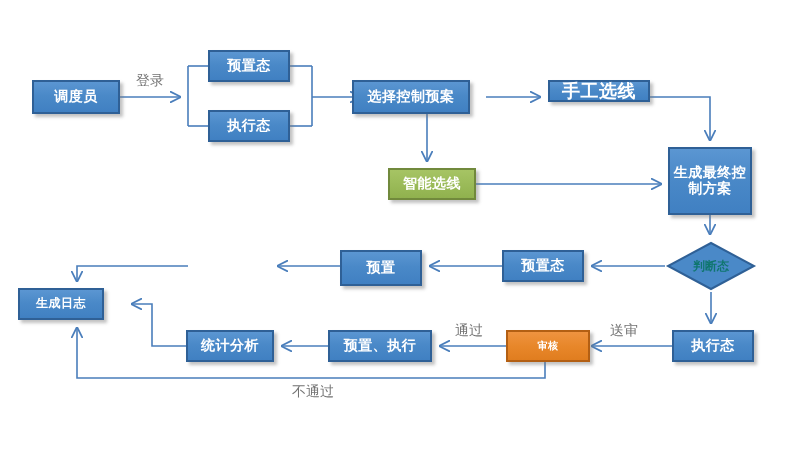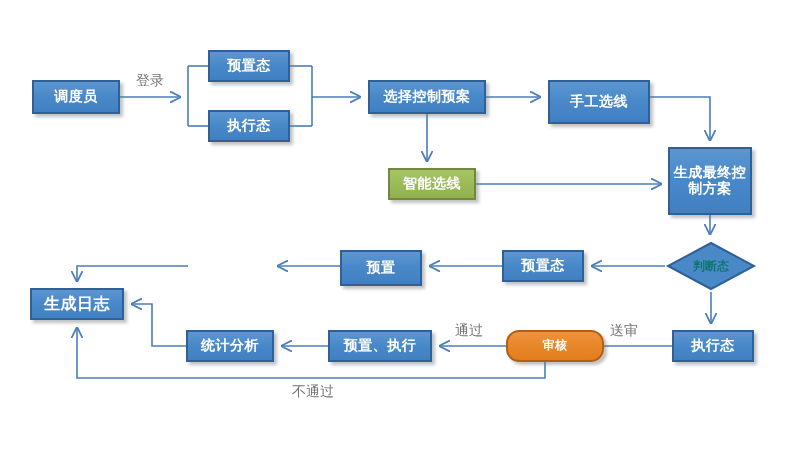--- a/index.html
+++ b/index.html
@@ -135,46 +135,46 @@
       <path d="M 545 362 L 545 378 L 77 378 L 77 328" marker-end="url(#arrow)"></path>
     </g>
   </svg>
 
   <div class="node blue" style="left:32px;  top:80px;  width:88px;  height:34px; font-size:14px;">调度员</div>
 
   <div class="node blue" style="left:208px; top:50px;  width:82px;  height:32px; font-size:14px;">预置态</div>
 
   <div class="node blue" style="left:208px; top:110px; width:82px;  height:32px; font-size:14px;">执行态</div>
 
-  <div class="node blue" style="left:368px; top:80px;  width:118px; height:34px; font-size:14px;">选择控制预案</div>
+  <div class="node blue" style="left:352px; top:80px;  width:118px; height:34px; font-size:14px;">选择控制预案</div>
 
-  <div class="node blue" style="left:548px; top:80px;  width:102px; height:44px; font-size:14px;">手工选线</div>
+  <div class="node blue" style="left:548px; top:80px;  width:102px; height:22px; font-size:18px;">手工选线</div>
 
   <div class="node green" style="left:388px; top:168px; width:88px;  height:32px; font-size:14px;">智能选线</div>
 
   <div class="node blue" style="left:668px; top:147px; width:84px;  height:68px; font-size:14px;">生成最终控制方案</div>
 
   <div class="diamond-wrap" style="left:665px; top:240px; width:92px; height:52px;">
     <svg width="92" height="52" viewBox="0 0 92 52">
       <polygon points="46,3 89,26 46,49 3,26" fill="#4a89c8" stroke="#2f6096" stroke-width="2"></polygon>
       <polygon points="49,6 92,29 49,52 6,29" fill="rgba(120,120,120,0.35)" style="mix-blend-mode:multiply" opacity="0"></polygon>
     </svg>
     <div class="diamond-label">判断态</div>
   </div>
 
   <div class="node blue" style="left:502px; top:250px; width:82px;  height:32px; font-size:14px;">预置态</div>
 
   <div class="node blue" style="left:340px; top:250px; width:82px;  height:36px; font-size:14px;">预置</div>
 
 
-  <div class="node blue" style="left:30px;  top:288px; width:94px;  height:32px; font-size:16px;">生成日志</div>
+  <div class="node blue" style="left:18px;  top:288px; width:86px;  height:32px; font-size:12px;">生成日志</div>
 
   <div class="node blue" style="left:672px; top:330px; width:82px;  height:32px; font-size:14px;">执行态</div>
 
-  <div class="node orange" style="left:506px; top:330px; width:98px;  height:32px; font-size:12px;border-radius:13px;">审核</div>
+  <div class="node orange" style="left:506px; top:330px; width:84px;  height:32px; font-size:10px;">审核</div>
 
   <div class="node blue" style="left:328px; top:330px; width:104px; height:32px; font-size:14px;">预置、执行</div>
 
   <div class="node blue" style="left:186px; top:330px; width:88px;  height:32px; font-size:14px;font-family:Liberation Serif, serif;">统计分析</div>
 
   <div class="edge-label" style="left:136px; top:72px;">登录</div>
 
   <div class="edge-label" style="left:455px; top:322px;">通过</div>
 
   <div class="edge-label" style="left:610px; top:322px;">送审</div>

